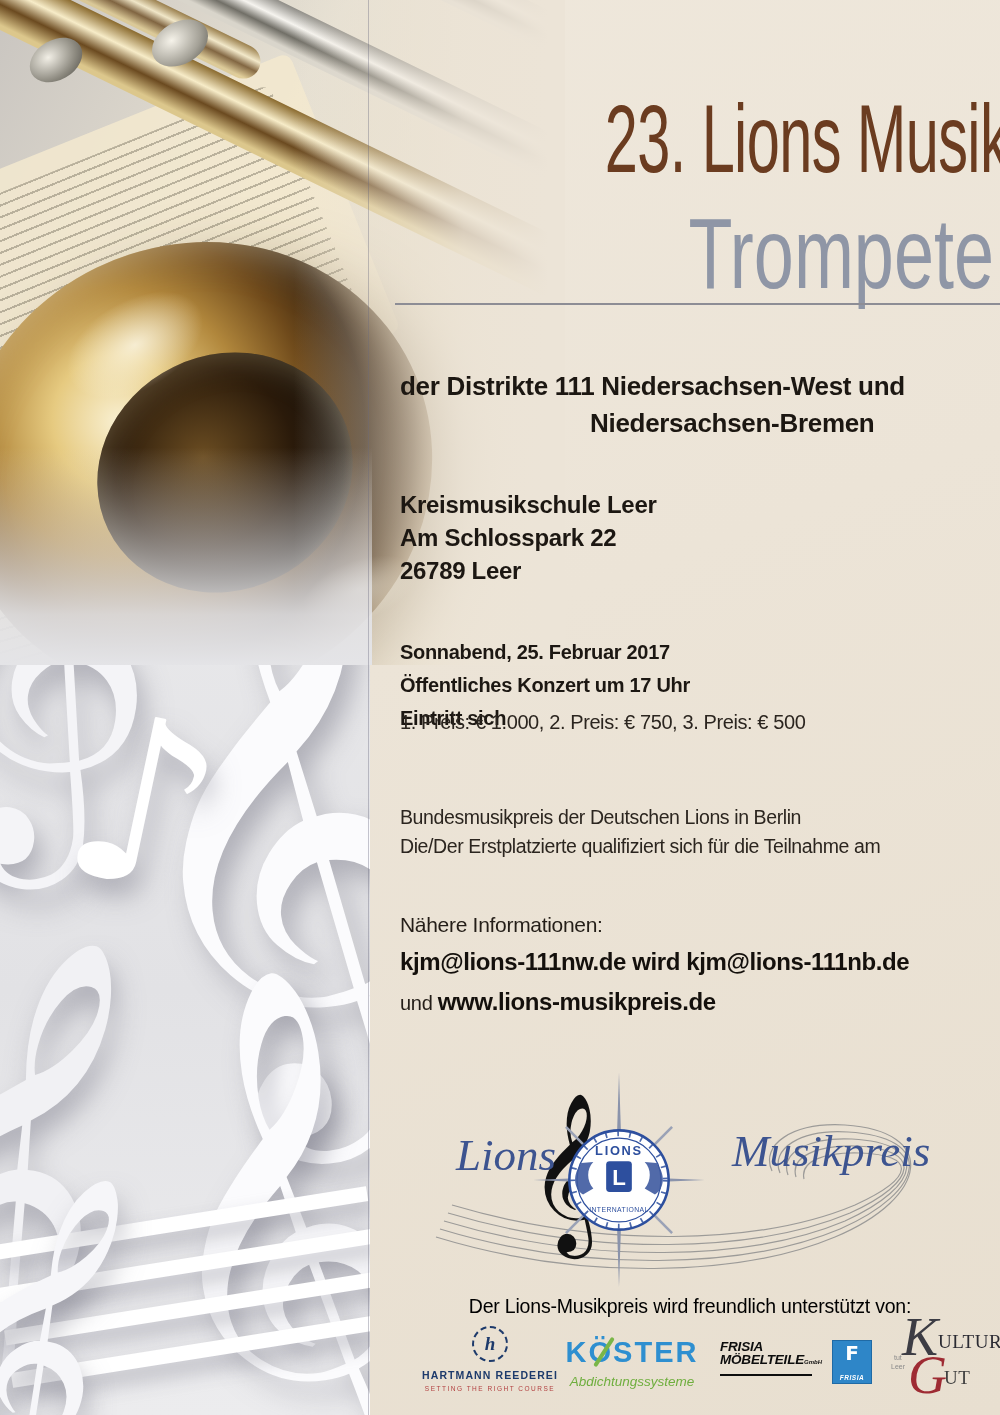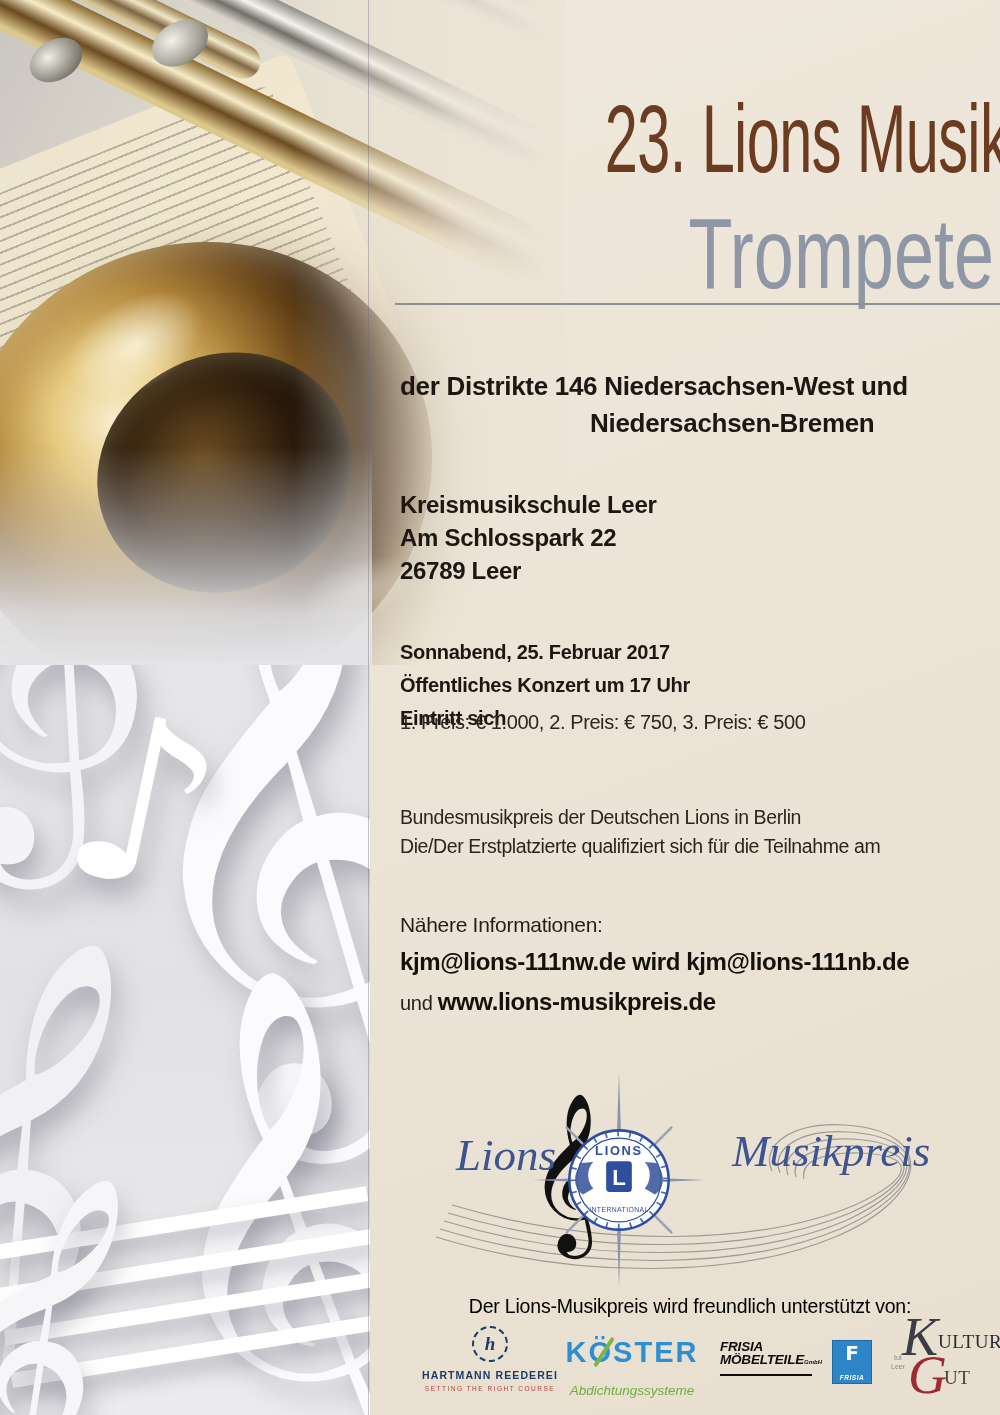--- a/index.html
+++ b/index.html
@@ -99,21 +99,21 @@
   .hartmann{left:30px;top:4px;width:160px;text-align:center;}
   .hartmann-circle{width:32px;height:32px;border:2px dashed #1d3a6b;border-radius:50%;margin:0 auto;
     display:flex;align-items:center;justify-content:center;}
   .hartmann-h{font-family:"Liberation Serif",serif;font-style:italic;font-weight:bold;font-size:19px;color:#1d3a6b;}
   .hartmann-name{margin-top:7px;font-size:10.5px;font-weight:bold;color:#1d3a6b;letter-spacing:1.1px;white-space:nowrap;}
   .hartmann-tag{margin-top:4px;font-size:6.5px;color:#b24040;letter-spacing:1.5px;white-space:nowrap;}
 
   .koester{left:172px;top:16px;width:160px;text-align:center;}
   .koester-name{position:relative;display:inline-block;font-size:29px;font-weight:bold;color:#2e8fd0;letter-spacing:2px;line-height:1;}
   .koester-slash{position:absolute;left:36px;top:-3px;width:4px;height:34px;background:#7ab648;transform:rotate(33deg);border-radius:2px;}
-  .koester-sub{font-size:13.5px;font-style:italic;color:#6fae3e;margin-top:16px;}
+  .koester-sub{font-size:13.5px;font-style:italic;color:#6fae3e;margin-top:7px;}
 
   .frisia{left:340px;top:18px;width:160px;display:flex;align-items:flex-start;}
   .frisia-text{font-style:italic;font-weight:bold;color:#0d0d0d;line-height:13px;font-size:13.5px;white-space:nowrap;letter-spacing:-.2px;}
   .frisia-gmbh{font-size:6px;letter-spacing:0;}
   .frisia-rule{height:2px;background:#0d0d0d;margin-top:5px;width:92px;}
   .frisia-badge{width:38px;height:38px;background:#2e86c8;margin-left:10px;border:1px solid #1f6aa5;
     display:flex;flex-direction:column;align-items:center;justify-content:space-between;padding:2px 0;}
   .frisia-f{color:#fff;font-weight:bold;font-size:20px;line-height:20px;font-family:"DejaVu Sans",sans-serif;}
   .frisia-badge-text{color:#fff;font-style:italic;font-weight:bold;font-size:6.5px;letter-spacing:.5px;}
 
@@ -167,21 +167,21 @@
   <div class="abs fade-bottom"></div>
 </div>
 
 <div class="abs col-divider"></div>
 
 <div class="abs content poster-title">23. Lions Musikpreis</div>
 <div class="abs content poster-subtitle">Trompete</div>
 <div class="abs content title-rule"></div>
 
 <div class="abs content districts">
-  <div>der Distrikte 146 Niedersachsen-West und</div>
+  <div>der Distrikte 111 Niedersachsen-West und</div>
   <div class="line2">Niedersachsen-Bremen</div>
 </div>
 
 <div class="abs content venue">
   <div>Kreismusikschule Leer</div>
   <div>Am Schlosspark 22</div>
   <div>26789 Leer</div>
 </div>
 
 <div class="abs content event">

